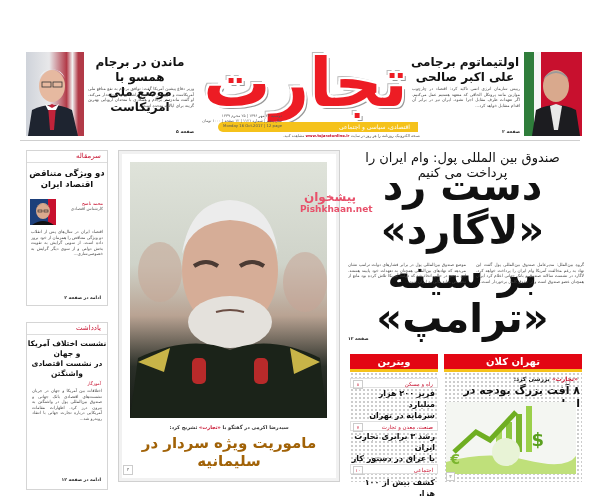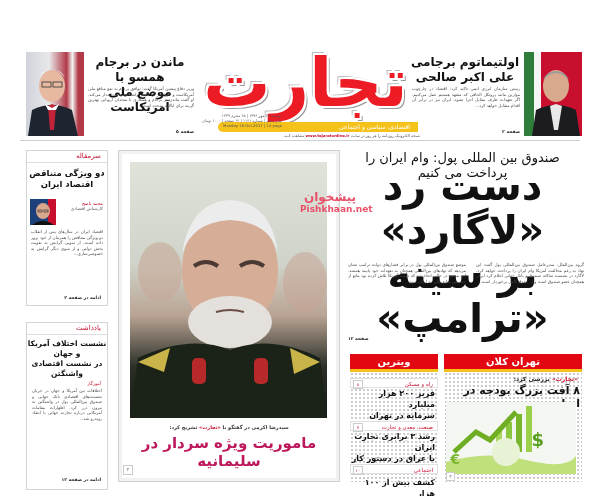--- a/index.html
+++ b/index.html
@@ -158,21 +158,21 @@
       <path d="M160 186 L190 200 L164 212 Z" fill="#c8b448"></path>
       <rect x="62" y="196" width="14" height="26" rx="5" fill="#b82a2a"></rect>
       <rect x="124" y="196" width="14" height="26" rx="5" fill="#b82a2a"></rect>
     </svg>
   </div>
   <div class="abs" style="left:0;top:273px;width:220px;text-align:center;font-size:5px;font-weight:bold;color:#333;">
     <span>سیدرضا اکرمی در گفتگو با</span>
     <span style="color:#c8102e;">«تجارت»</span>
     <span>تشریح کرد:</span>
   </div>
-  <div class="abs" style="left:0;top:283px;width:220px;text-align:center;font-size:15px;font-weight:bold;color:#be185d;">ماموریت ویژه سردار در سلیمانیه</div>
+  <div class="abs" style="left:0;top:283px;width:220px;text-align:center;font-size:15px;font-weight:bold;color:#a16207;">ماموریت ویژه سردار در سلیمانیه</div>
   <div class="abs" style="left:4px;top:314px;width:8px;height:8px;border:1px solid #ccc;font-size:4.5px;text-align:center;line-height:8px;color:#666;">۳</div>
 </div>
 
 <div class="abs" style="left:300px;top:190px;width:60px;text-align:center;">
   <div style="font-size:12px;color:#e8506a;font-weight:bold;">پیشخوان</div>
   <div class="watermark">Pishkhaan.net</div>
 </div>
 
 <div class="abs kicker" style="left:345px;top:150px;width:235px;">صندوق بین المللی پول: وام ایران را پرداخت می کنیم</div>
 <div class="abs headline" style="left:345px;top:164px;width:235px;">

